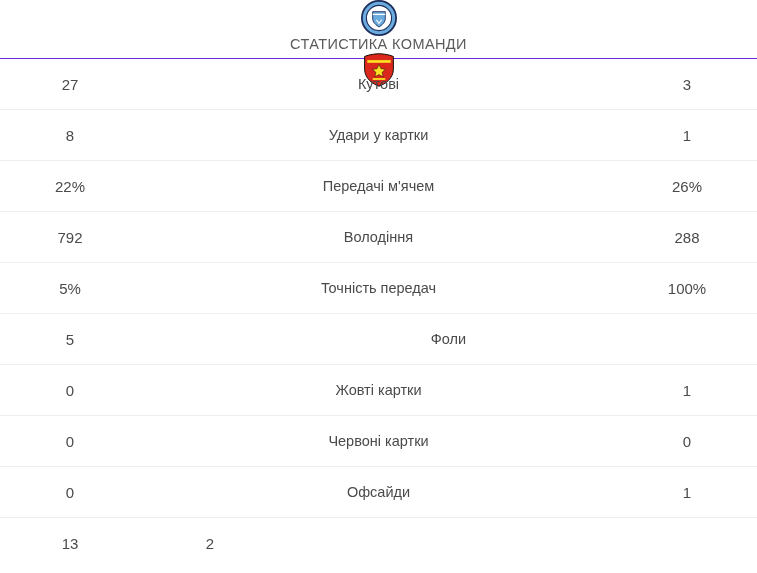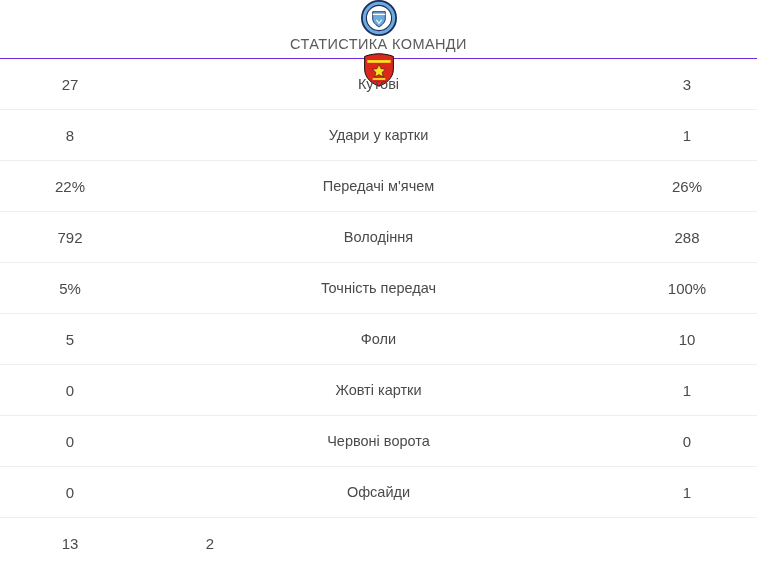--- a/index.html
+++ b/index.html
@@ -123,30 +123,29 @@
       <div class="val">288</div>
     </div>
     <div class="stats-row">
       <div class="val">5%</div>
       <div class="label">Точність передач</div>
       <div class="val">100%</div>
     </div>
     <div class="stats-row">
       <div class="val">5</div>
       <div class="label">Фоли</div>
-      <div class="val">10</div>
     </div>
     <div class="stats-row">
       <div class="val">0</div>
       <div class="label">Жовті картки</div>
       <div class="val">1</div>
     </div>
     <div class="stats-row">
       <div class="val">0</div>
-      <div class="label">Червоні ворота</div>
+      <div class="label">Червоні картки</div>
       <div class="val">0</div>
     </div>
     <div class="stats-row">
       <div class="val">0</div>
       <div class="label">Офсайди</div>
       <div class="val">1</div>
     </div>
     <div class="stats-row">
       <div class="val">13</div>
       <div class="val">2</div>

